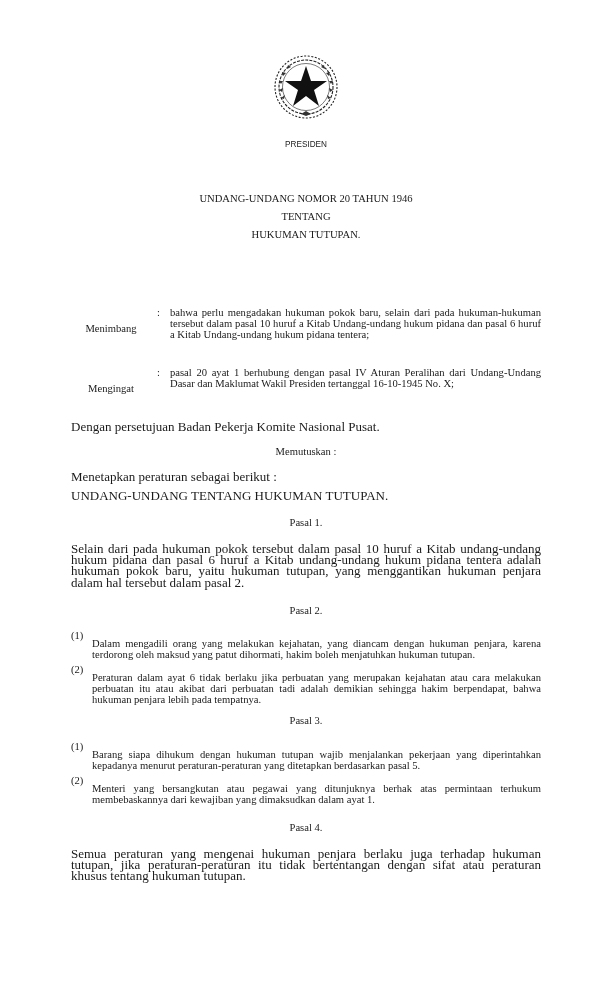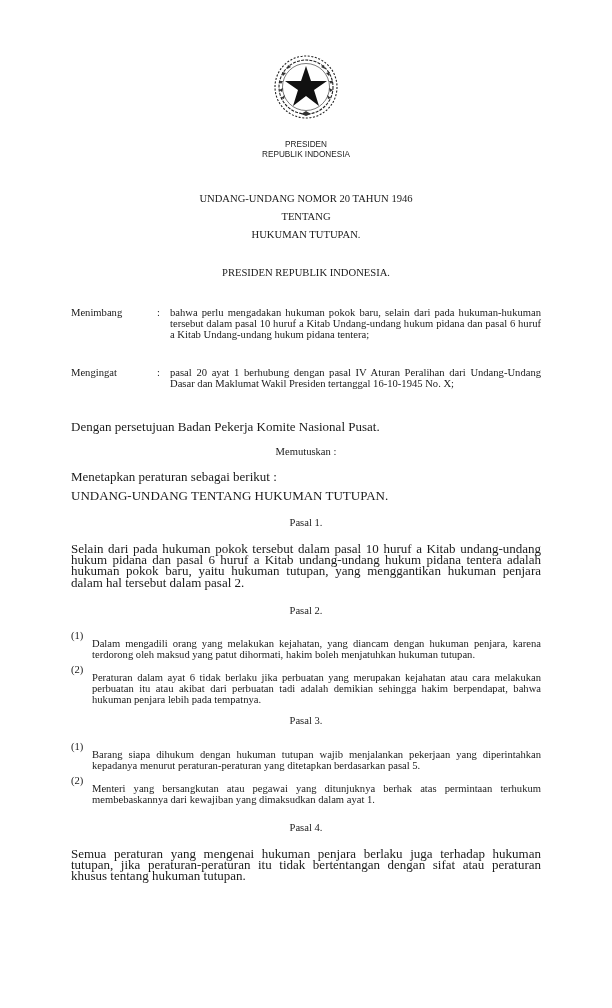--- a/index.html
+++ b/index.html
@@ -6,21 +6,21 @@
   body { width:612px; height:1008px; position:relative; overflow:hidden;
          font-family:"Liberation Serif","DejaVu Serif",serif; color:#1a1a1a; }
   .page { position:absolute; left:0; top:0; width:548px; height:1008px; }
   .emblem { position:absolute; left:271px; top:52px; width:70px; height:70px; }
   .hdr { position:absolute; left:0; width:612px; text-align:center;
          font-family:"Liberation Sans","DejaVu Sans",sans-serif; font-size:8.2px; color:#222; line-height:10px; }
   .center { position:absolute; left:0; width:612px; text-align:center; font-size:10.6px; line-height:12px; }
   .body { position:absolute; left:71px; width:470px; font-size:13px; line-height:11.2px; }
   .just { text-align:justify; text-align-last:left; }
   .row { position:absolute; left:71px; width:470px; font-size:10.6px; line-height:11.2px; }
-  .row .lbl { position:absolute; left:0; top:0; width:80px; }
+  .row .lbl { position:absolute; left:0; top:16px; width:80px;text-align:center; }
   .row .colon { position:absolute; left:86px; top:0; }
   .row .txt { position:absolute; left:99px; top:0; width:371px; text-align:justify; text-align-last:left; }
   .item { position:absolute; left:71px; width:470px; font-size:10.6px; line-height:11.2px; }
   .item .num { position:absolute; left:0; top:0; }
   .item .txt { position:absolute; left:21px; top:0; width:449px; text-align:justify; text-align-last:left;margin-top:8px; }
 </style>
 </head>
 <body>
 
 <div class="page">
@@ -33,27 +33,25 @@
     </g>
     <g fill="#333">
       <path d="M10 46 l4 -3 -1 4z M8 38 l4 -2 -1 4z M8 29 l4 0 -2 3z M11 20 l4 1 -3 3z M17 13 l3 2 -4 2z"></path>
       <path d="M60 46 l-4 -3 1 4z M62 38 l-4 -2 1 4z M62 29 l-4 0 2 3z M59 20 l-4 1 3 3z M53 13 l-3 2 4 2z"></path>
       <path d="M30 62 l5 -3 5 3 -5 2z"></path>
     </g>
     <polygon fill="#111" points="35,14 40,29 56,29 43,38 48,54 35,44 22,54 27,38 14,29 30,29"></polygon>
   </svg>
 
   <div class="hdr" style="top:140px">PRESIDEN</div>
-  <div class="hdr" style="top:150px">REPUBLIK INDONESIA</div>
 
   <div class="center" style="top:193px">UNDANG-UNDANG NOMOR 20 TAHUN 1946</div>
   <div class="center" style="top:211px">TENTANG</div>
   <div class="center" style="top:229px">HUKUMAN TUTUPAN.</div>
 
-  <div class="center" style="top:267px">PRESIDEN REPUBLIK INDONESIA.</div>
 
   <div class="row" style="top:307px">
     <span class="lbl">Menimbang</span>
     <span class="colon">:</span>
     <span class="txt">bahwa perlu mengadakan hukuman pokok baru, selain dari pada hukuman-hukuman tersebut dalam pasal 10 huruf a Kitab Undang-undang hukum pidana dan pasal 6 huruf a Kitab Undang-undang hukum pidana tentera;</span>
   </div>
 
   <div class="row" style="top:367px">
     <span class="lbl">Mengingat</span>
     <span class="colon">:</span>

